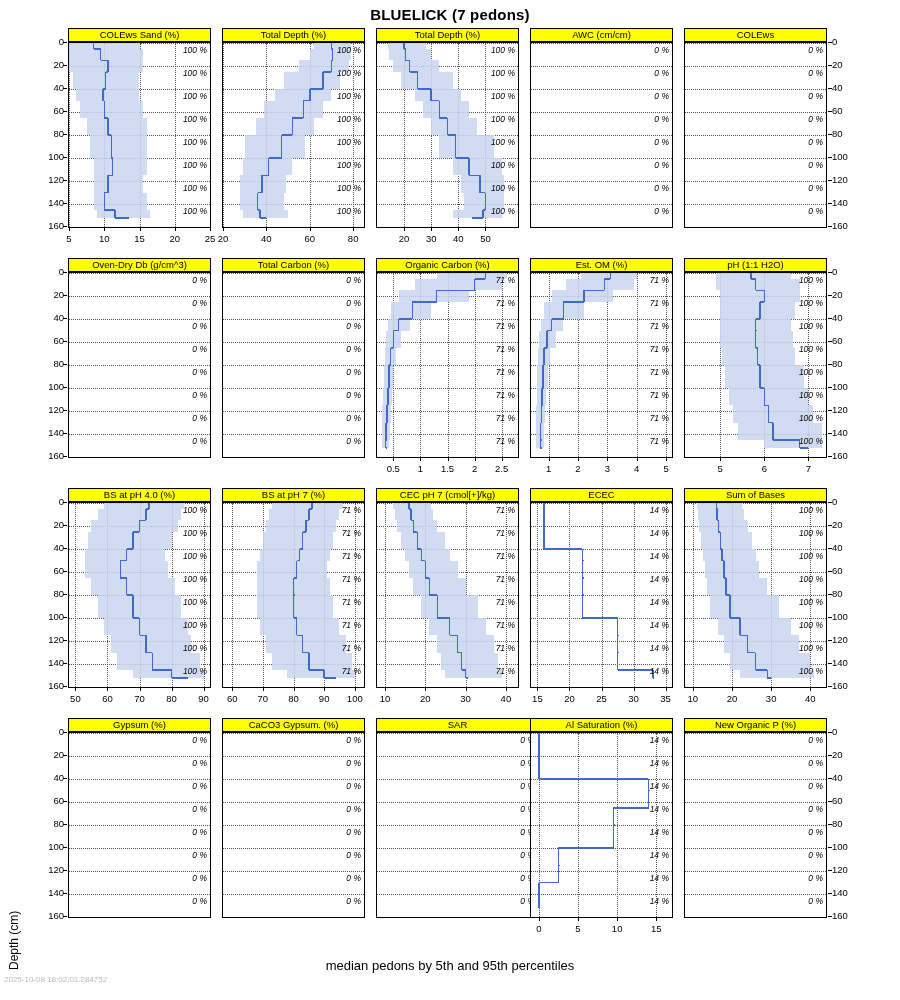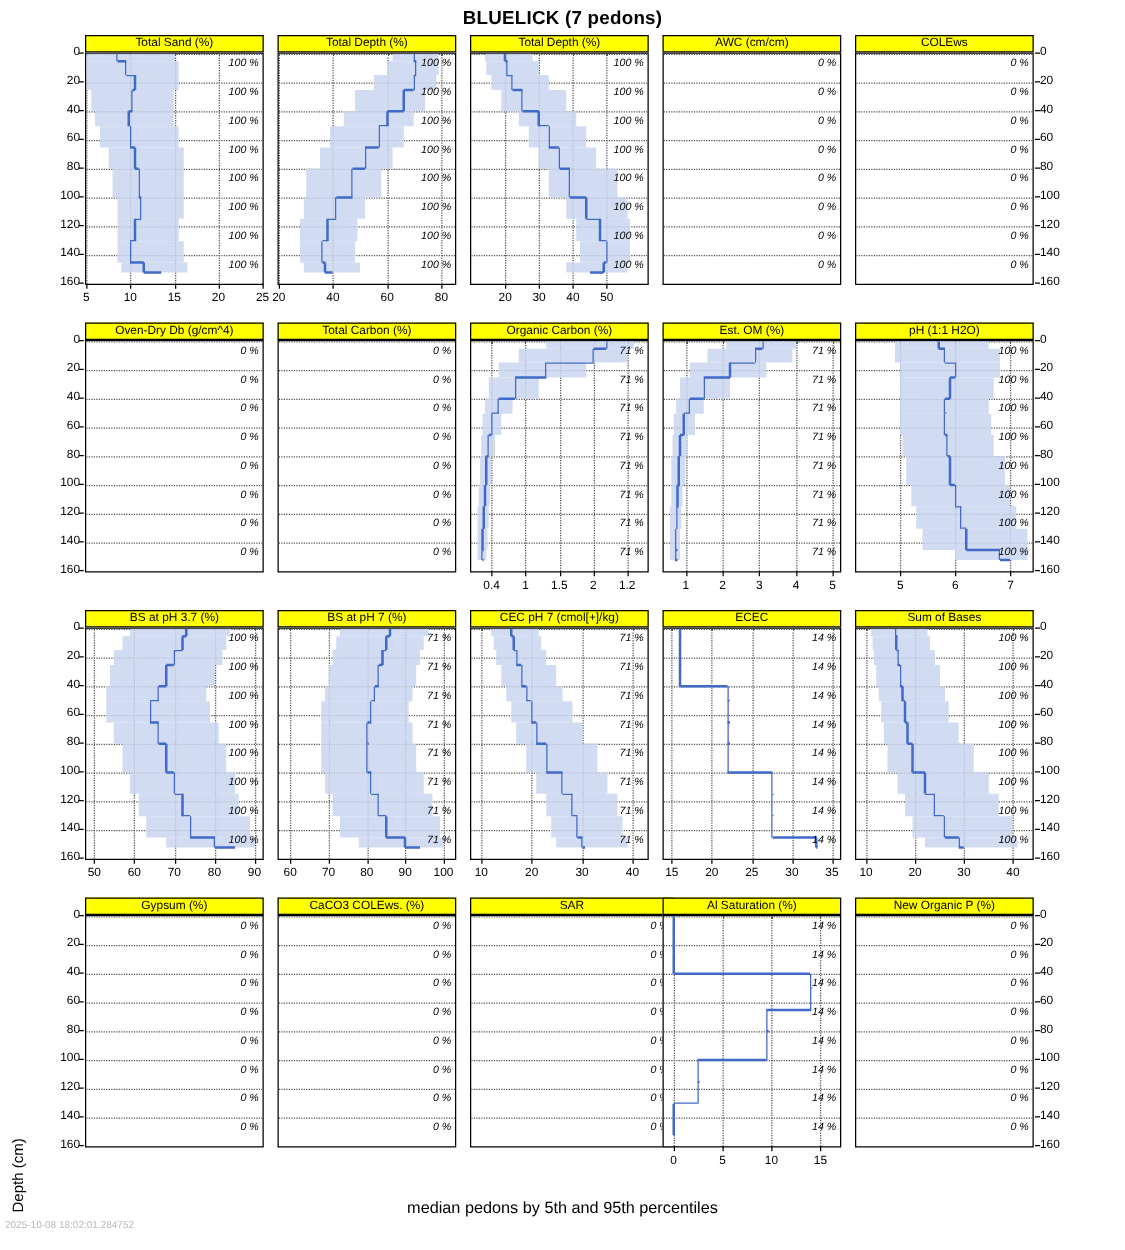--- a/index.html
+++ b/index.html
@@ -55,21 +55,21 @@
 <body>
 
 <div id="title">BLUELICK (7 pedons)</div>
 
 <div id="ylabel-wrap">
   <div id="ylabel">Depth (cm)</div>
 </div>
 
 <div id="plot-area">
     <div class="panel" style="left: 68px; top: 28px; width: 143px; height: 200px;">
-      <div class="strip">Total Sand (%)</div>
+      <div class="strip">COLEws Sand (%)</div>
       <div class="plotbox">
         <div class="gridh" style="top: 0px;"></div>
         <div class="gridh" style="top: 23px;"></div>
         <div class="gridh" style="top: 46px;"></div>
         <div class="gridh" style="top: 69px;"></div>
         <div class="gridh" style="top: 92px;"></div>
         <div class="gridh" style="top: 115px;"></div>
         <div class="gridh" style="top: 138px;"></div>
         <div class="gridh" style="top: 161px;"></div>
         <div class="gridh" style="top: 184px;"></div>
@@ -348,21 +348,21 @@
     <div class="ytickmark" style="top: 134px; left: 828px;"></div>
     <div class="ytick" style="top: 151px; left: 832px;">100</div>
     <div class="ytickmark" style="top: 157px; left: 828px;"></div>
     <div class="ytick" style="top: 174px; left: 832px;">120</div>
     <div class="ytickmark" style="top: 180px; left: 828px;"></div>
     <div class="ytick" style="top: 197px; left: 832px;">140</div>
     <div class="ytickmark" style="top: 203px; left: 828px;"></div>
     <div class="ytick" style="top: 220px; left: 832px;">160</div>
     <div class="ytickmark" style="top: 226px; left: 828px;"></div>
     <div class="panel" style="left: 68px; top: 258px; width: 143px; height: 200px;">
-      <div class="strip">Oven-Dry Db (g/cm^4)</div>
+      <div class="strip">Oven-Dry Db (g/cm^3)</div>
       <div class="plotbox">
         <div class="gridh" style="top: 0px;"></div>
         <div class="gridh" style="top: 23px;"></div>
         <div class="gridh" style="top: 46px;"></div>
         <div class="gridh" style="top: 69px;"></div>
         <div class="gridh" style="top: 92px;"></div>
         <div class="gridh" style="top: 115px;"></div>
         <div class="gridh" style="top: 138px;"></div>
         <div class="gridh" style="top: 161px;"></div>
         <div class="gridh" style="top: 184px;"></div>
@@ -477,25 +477,25 @@
         <div class="pctlab" style="top: 117px;">71 %</div>
         <div class="pctlab" style="top: 140px;">71 %</div>
         <div class="pctlab" style="top: 163px;">71 %</div>
       </div>
       <div class="tickmark" style="left: 17.2692px; top: 199px;"></div>
       <div class="tickmark" style="left: 44.3846px; top: 199px;"></div>
       <div class="tickmark" style="left: 71.5px; top: 199px;"></div>
       <div class="tickmark" style="left: 98.6154px; top: 199px;"></div>
       <div class="tickmark" style="left: 125.731px; top: 199px;"></div>
     </div>
-    <div class="tick" style="left: 393.269px; top: 463px; transform: translateX(-50%);">0.4</div>
+    <div class="tick" style="left: 393.269px; top: 463px; transform: translateX(-50%);">0.5</div>
     <div class="tick" style="left: 420.385px; top: 463px; transform: translateX(-50%);">1</div>
     <div class="tick" style="left: 447.5px; top: 463px; transform: translateX(-50%);">1.5</div>
     <div class="tick" style="left: 474.615px; top: 463px; transform: translateX(-50%);">2</div>
-    <div class="tick" style="left: 501.731px; top: 463px; transform: translateX(-50%);">1.2</div>
+    <div class="tick" style="left: 501.731px; top: 463px; transform: translateX(-50%);">2.5</div>
     <div class="panel" style="left: 530px; top: 258px; width: 143px; height: 200px;">
       <div class="strip">Est. OM (%)</div>
       <div class="plotbox">
         <div class="gridh" style="top: 0px;"></div>
         <div class="gridh" style="top: 23px;"></div>
         <div class="gridh" style="top: 46px;"></div>
         <div class="gridh" style="top: 69px;"></div>
         <div class="gridh" style="top: 92px;"></div>
         <div class="gridh" style="top: 115px;"></div>
         <div class="gridh" style="top: 138px;"></div>
@@ -641,21 +641,21 @@
     <div class="ytickmark" style="top: 364px; left: 828px;"></div>
     <div class="ytick" style="top: 381px; left: 832px;">100</div>
     <div class="ytickmark" style="top: 387px; left: 828px;"></div>
     <div class="ytick" style="top: 404px; left: 832px;">120</div>
     <div class="ytickmark" style="top: 410px; left: 828px;"></div>
     <div class="ytick" style="top: 427px; left: 832px;">140</div>
     <div class="ytickmark" style="top: 433px; left: 828px;"></div>
     <div class="ytick" style="top: 450px; left: 832px;">160</div>
     <div class="ytickmark" style="top: 456px; left: 828px;"></div>
     <div class="panel" style="left: 68px; top: 488px; width: 143px; height: 200px;">
-      <div class="strip">BS at pH 3.7 (%)</div>
+      <div class="strip">BS at pH 4.0 (%)</div>
       <div class="plotbox">
         <div class="gridh" style="top: 0px;"></div>
         <div class="gridh" style="top: 23px;"></div>
         <div class="gridh" style="top: 46px;"></div>
         <div class="gridh" style="top: 69px;"></div>
         <div class="gridh" style="top: 92px;"></div>
         <div class="gridh" style="top: 115px;"></div>
         <div class="gridh" style="top: 138px;"></div>
         <div class="gridh" style="top: 161px;"></div>
         <div class="gridh" style="top: 184px;"></div>
@@ -1064,21 +1064,21 @@
     <div class="ytickmark" style="top: 824px; left: 63px;"></div>
     <div class="ytick" style="top: 841px; left: 46px; width: 18px; text-align: right;">100</div>
     <div class="ytickmark" style="top: 847px; left: 63px;"></div>
     <div class="ytick" style="top: 864px; left: 46px; width: 18px; text-align: right;">120</div>
     <div class="ytickmark" style="top: 870px; left: 63px;"></div>
     <div class="ytick" style="top: 887px; left: 46px; width: 18px; text-align: right;">140</div>
     <div class="ytickmark" style="top: 893px; left: 63px;"></div>
     <div class="ytick" style="top: 910px; left: 46px; width: 18px; text-align: right;">160</div>
     <div class="ytickmark" style="top: 916px; left: 63px;"></div>
     <div class="panel" style="left: 222px; top: 718px; width: 143px; height: 200px;">
-      <div class="strip">CaCO3 COLEws. (%)</div>
+      <div class="strip">CaCO3 Gypsum. (%)</div>
       <div class="plotbox">
         <div class="gridh" style="top: 0px;"></div>
         <div class="gridh" style="top: 23px;"></div>
         <div class="gridh" style="top: 46px;"></div>
         <div class="gridh" style="top: 69px;"></div>
         <div class="gridh" style="top: 92px;"></div>
         <div class="gridh" style="top: 115px;"></div>
         <div class="gridh" style="top: 138px;"></div>
         <div class="gridh" style="top: 161px;"></div>
         <div class="gridh" style="top: 184px;"></div>

